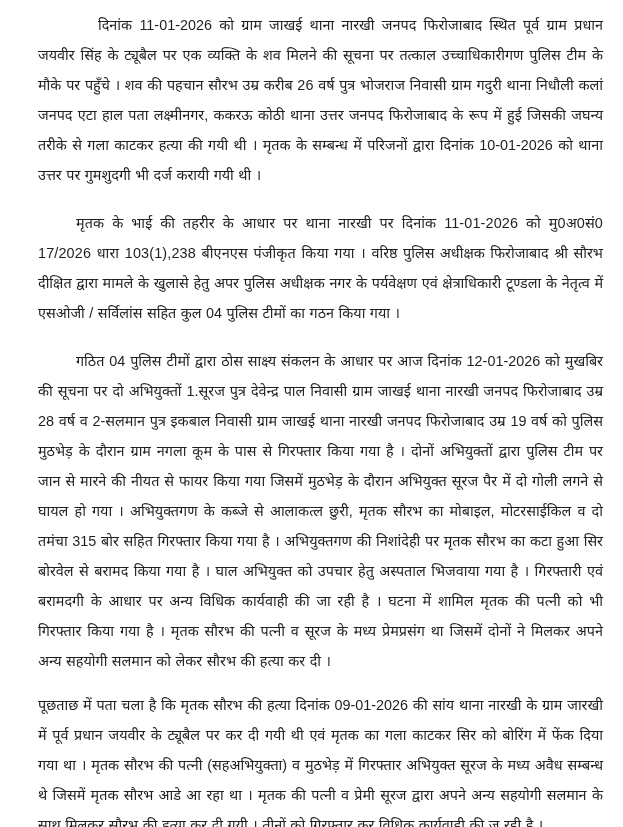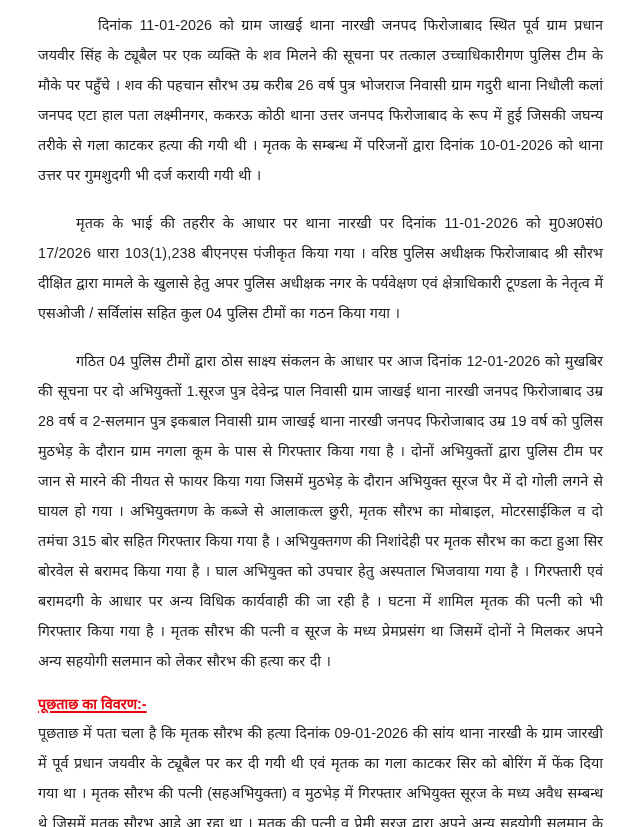--- a/index.html
+++ b/index.html
@@ -69,19 +69,16 @@
   <div class="gap-md"></div>
 
   <p class="para indent-sm"><span class="b">मृतक के भाई की तहरीर के आधार पर थाना नारखी पर दिनांक 11-01-2026 को मु0अ0सं0 17/2026 धारा 103(1),238 बीएनएस पंजीकृत किया गया ।</span><span> वरिष्ठ पुलिस अधीक्षक फिरोजाबाद श्री सौरभ दीक्षित द्वारा मामले के खुलासे हेतु अपर पुलिस अधीक्षक नगर के पर्यवेक्षण एवं क्षेत्राधिकारी टूण्डला के नेतृत्व में एसओजी / सर्विलांस सहित कुल 04 पुलिस टीमों का गठन किया गया ।</span></p>
 
   <div class="gap-md"></div>
 
   <p class="para indent-sm">गठित 04 पुलिस टीमों द्वारा ठोस साक्ष्य संकलन के आधार पर आज दिनांक 12-01-2026 को मुखबिर की सूचना पर दो अभियुक्तों 1.सूरज पुत्र देवेन्द्र पाल निवासी ग्राम जाखई थाना नारखी जनपद फिरोजाबाद उम्र 28 वर्ष व 2-सलमान पुत्र इकबाल निवासी ग्राम जाखई थाना नारखी जनपद फिरोजाबाद उम्र 19 वर्ष को पुलिस मुठभेड़ के दौरान ग्राम नगला कूम के पास से गिरफ्तार किया गया है । दोनों अभियुक्तों द्वारा पुलिस टीम पर जान से मारने की नीयत से फायर किया गया जिसमें मुठभेड़ के दौरान अभियुक्त सूरज पैर में दो गोली लगने से घायल हो गया । अभियुक्तगण के कब्जे से आलाकत्ल छुरी, मृतक सौरभ का मोबाइल, मोटरसाईकिल व दो तमंचा 315 बोर सहित गिरफ्तार किया गया है । अभियुक्तगण की निशांदेही पर मृतक सौरभ का कटा हुआ सिर बोरवेल से बरामद किया गया है । घाल अभियुक्त को उपचार हेतु अस्पताल भिजवाया गया है । गिरफ्तारी एवं बरामदगी के आधार पर अन्य विधिक कार्यवाही की जा रही है । घटना में शामिल मृतक की पत्नी को भी गिरफ्तार किया गया है । मृतक सौरभ की पत्नी व सूरज के मध्य प्रेमप्रसंग था जिसमें दोनों ने मिलकर अपने अन्य सहयोगी सलमान को लेकर सौरभ की हत्या कर दी ।</p>
 
   <div class="gap-sm"></div>
 
-  <div class="head-row">
-    <span class="red-head">पूछताछ का विवरण:-</span>
-  </div>
 
   <p class="para">पूछताछ में पता चला है कि मृतक सौरभ की हत्या दिनांक 09-01-2026 की सांय थाना नारखी के ग्राम जारखी में पूर्व प्रधान जयवीर के ट्यूबैल पर कर दी गयी थी एवं मृतक का गला काटकर सिर को बोरिंग में फेंक दिया गया था । मृतक सौरभ की पत्नी (सहअभियुक्ता) व मुठभेड़ में गिरफ्तार अभियुक्त सूरज के मध्य अवैध सम्बन्ध थे जिसमें मृतक सौरभ आडे आ रहा था । मृतक की पत्नी व प्रेमी सूरज द्वारा अपने अन्य सहयोगी सलमान के साथ मिलकर सौरभ की हत्या कर दी गयी । तीनों को गिरफ्तार कर विधिक कार्यवाही की ज रही है ।</p>
 
 </div>
 
 </body></html>

